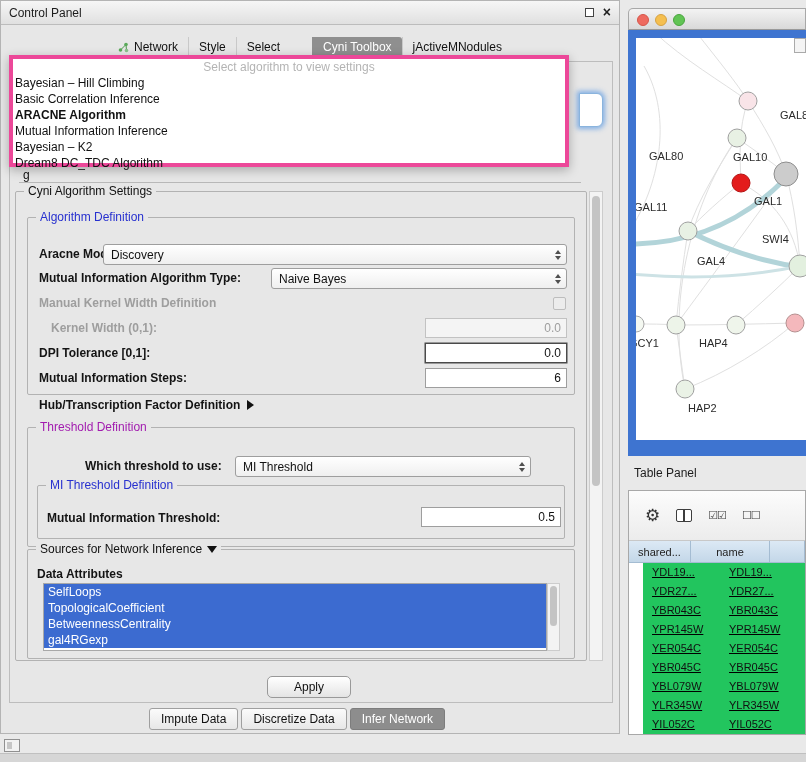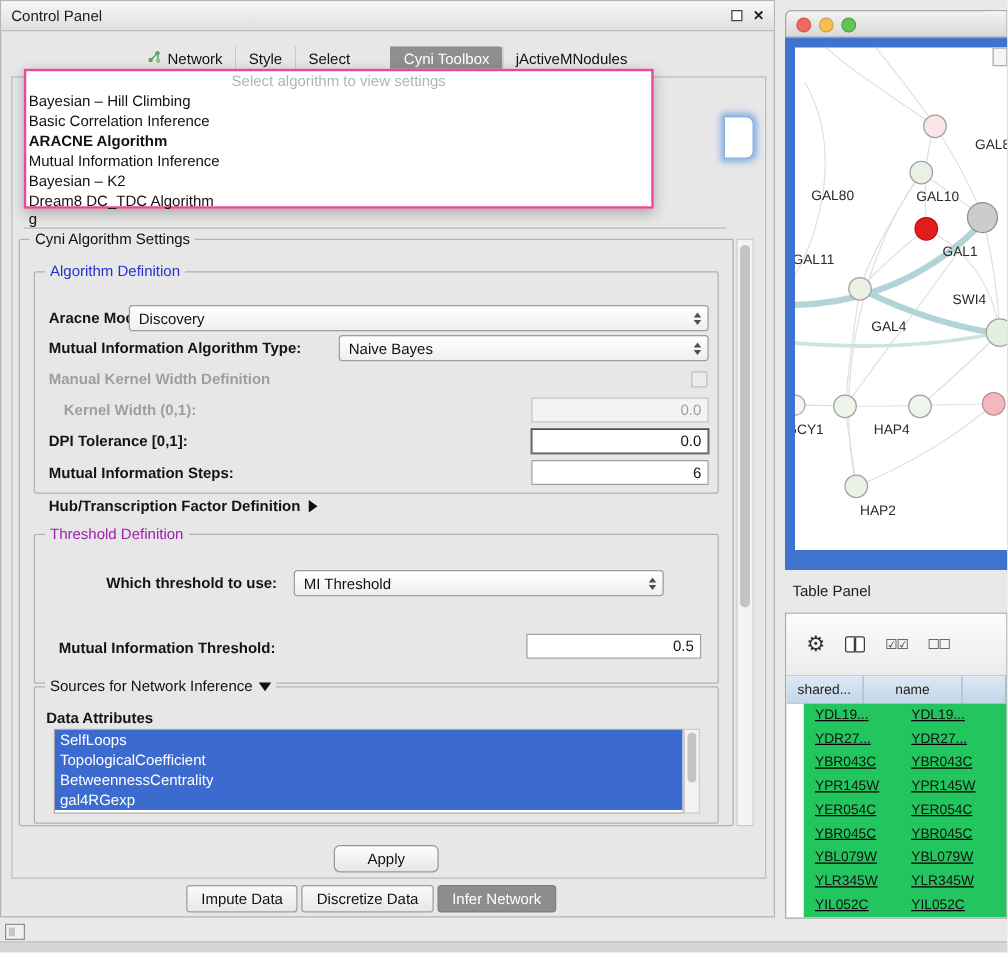--- a/index.html
+++ b/index.html
@@ -8,29 +8,29 @@
 
   
   #control-panel { position:absolute; left:0; top:0; width:620px; height:734px; background:#e7e7e7; border:1px solid #b4b4b4; }
   .cp-titlebar { position:absolute; left:0; top:0; width:100%; height:24px; background:linear-gradient(#f6f6f6,#e0e0e0); border-bottom:1px solid #bcbcbc; }
   .cp-title { position:absolute; left:8px; top:5px; font-size:12px; color:#1c1c1c; }
   .cp-btns { position:absolute; right:8px; top:5px; display:flex; gap:9px; align-items:center; }
   .float-btn { width:9px; height:9px; border:1.5px solid #444; display:inline-block; background:#fff; }
   .close-btn { font-size:14px; font-weight:bold; color:#222; line-height:12px; cursor:default; }
 
   .tab-bar { position:absolute; left:0; top:34px; width:100%; height:24px; display:flex; justify-content:center; align-items:center; }
-  .tab { padding:3px 10px; font-size:12px; color:#111; display:flex; gap:5px; border-radius:3px; white-space:nowrap; }
+  .tab { padding:3px 10px; font-size:12px; color:#111; display:flex; align-items:center; gap:5px; border-radius:3px; white-space:nowrap; }
   .tab:not(:first-child) { border-left:1px solid #c9c9c9; border-top-left-radius:0; border-bottom-left-radius:0; }
   .tab.selected { background:#8f8f8f; color:#fff; border-left-color:transparent;margin-left:22px; }
   .tab-icon { display:inline-flex; }
 
   #tab-content { position:absolute; left:8px; top:60px; width:604px; height:642px; border:1px solid #bdbdbd; background:#e7e7e7; }
 
   
-  #algo-popup { position:absolute; left:18px; top:54px; width:504px; height:112px; background:#fff; border:2px solid #ec4899; box-shadow:0 3px 10px rgba(0,0,0,.28); z-index:50; }
+  #algo-popup { position:absolute; left:8px; top:54px; width:560px; height:112px; background:#fff; border:4px solid #ec4899; box-shadow:0 3px 10px rgba(0,0,0,.28); z-index:50; }
   .popup-placeholder { height:16px; line-height:16px; text-align:center; color:#b4b4b4; font-size:12px; }
   .popup-item { height:16px; line-height:16px; padding-left:2px; font-size:12px; color:#111; white-space:nowrap; }
   .popup-item.bold { font-weight:bold; }
 
   #combo-focus-fragment { position:absolute; left:578px; top:92px; width:24px; height:34px; background:#fff; border:1px solid #8ab4dd; border-radius:0 6px 6px 0; box-shadow:0 0 5px 2px rgba(96,156,228,.75); z-index:10; }
   #combo-g-fragment { position:absolute; left:22px; top:167px; font-size:12px; color:#111; z-index:5; }
   #combo-bottom-line { position:absolute; left:18px; top:181px; width:562px; height:1px; background:#b8b8b8; }
 
   
   .group { position:absolute; border:1px solid #b2b2b2; border-radius:2px; }
@@ -210,20 +210,23 @@
 
     <span class="flabel" style="left:84px; top:458px;">Which threshold to use:</span>
     <div class="combo" style="left:234px; top:455px; width:296px;">
       <span>MI Threshold</span>
       <span class="combo-arrows">
           <span class="up"></span>
           <span class="down"></span>
         </span>
     </div>
 
+    <div class="group" id="mithr-group">
+      <span class="group-title blue">MI Threshold Definition</span>
+    </div>
     <span class="flabel" style="left:46px; top:510px;">Mutual Information Threshold:</span>
     <input class="field" style="left: 420px; top: 506px; width: 140px;" value="0.5">
 
     <div class="group" id="sources-group">
       <span class="group-title"><span>Sources for Network Inference</span><span class="tri-down"></span></span>
     </div>
     <span class="flabel" style="left:36px; top:566px;">Data Attributes</span>
     <div id="attr-list">
         <div class="attr-item selected">SelfLoops</div>
         <div class="attr-item selected">TopologicalCoefficient</div>

